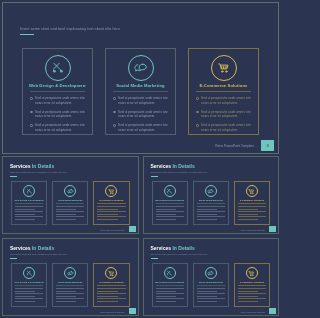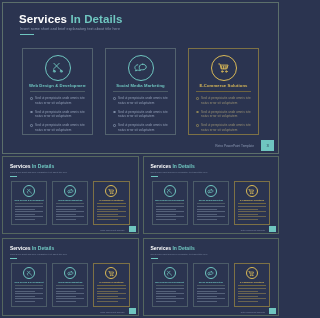--- a/index.html
+++ b/index.html
@@ -76,24 +76,20 @@
   .t-foot{position:absolute;right:13px;bottom:2px;font-size:2px;color:#808ea7;white-space:nowrap;}
   .t-page{position:absolute;right:2px;bottom:1px;width:7px;height:6px;background:#6fc6c0;}
 </style>
 </head>
 <body>
 
 <div class="page">
 
   <div class="slide hero">
 
-    <div class="title">
-      <span class="t1">Services</span>
-      <span class="t2">In Details</span>
-    </div>
     <div class="subtitle">Insert some short and brief explanatory text about title here</div>
     <div class="accent-bar"></div>
 
     <div class="cards">
 
       <div class="card">
         <div class="icon-wrap">
           <div class="icon-circle">
             <svg width="14" height="14" viewBox="0 0 24 24" fill="none" stroke="#6fc6c0" stroke-width="1.6" stroke-linecap="round" stroke-linejoin="round">
               <path d="M5 4l10 10"></path>

